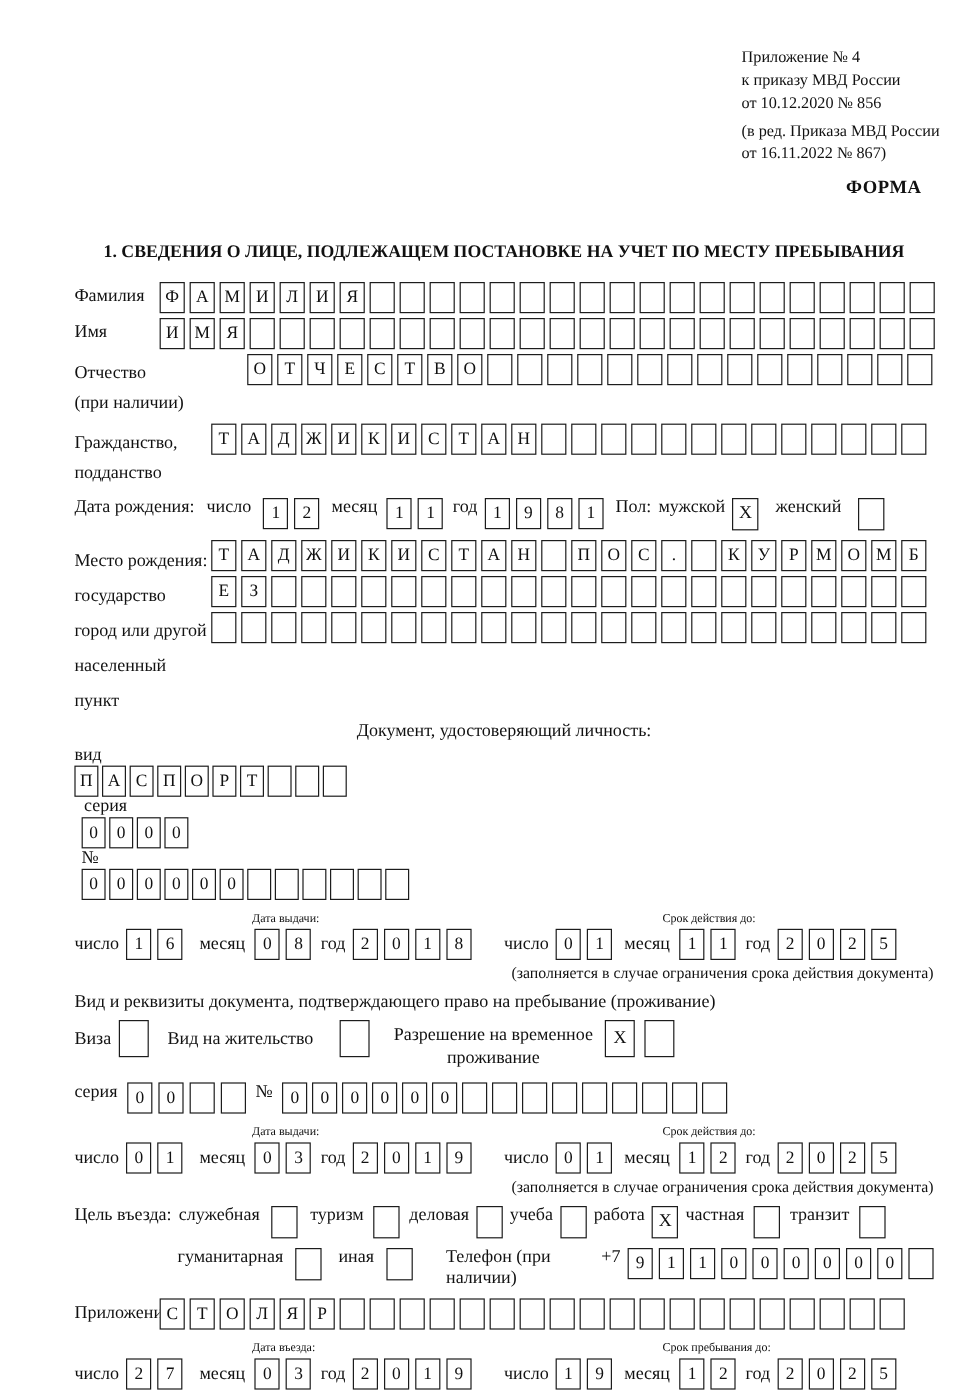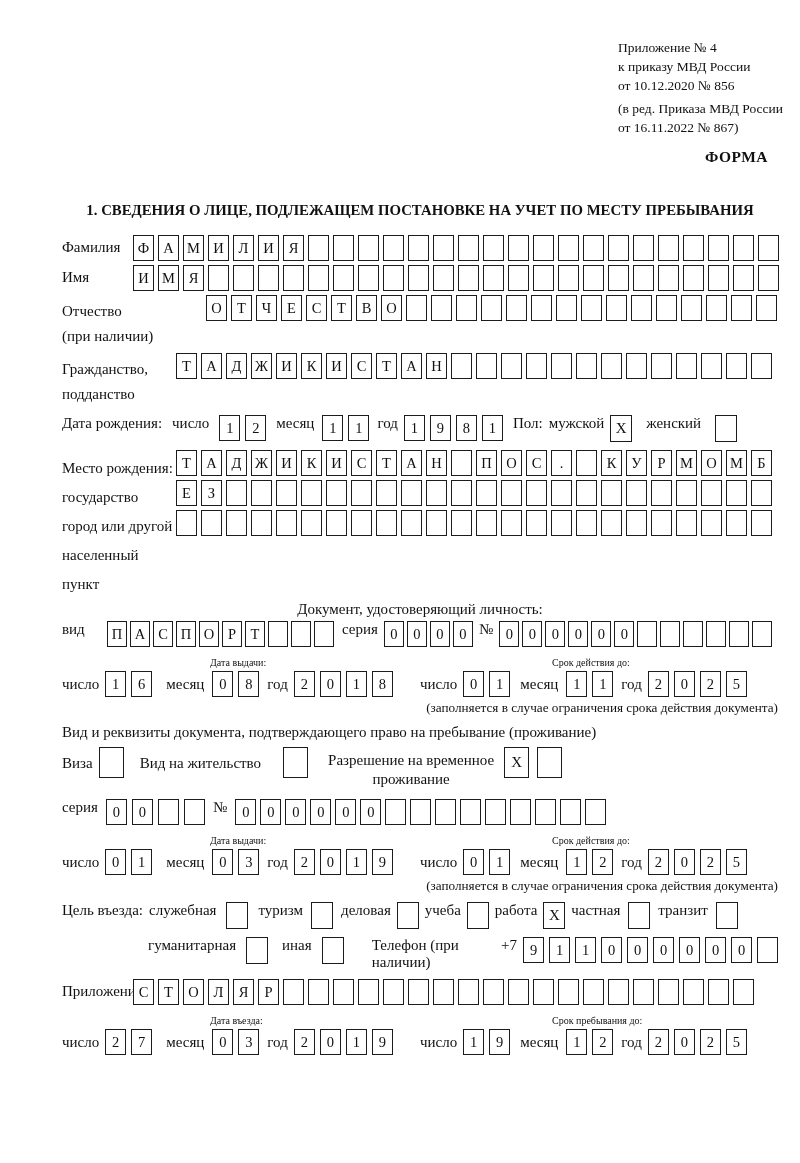--- a/index.html
+++ b/index.html
@@ -308,21 +308,21 @@
             <span class="c"></span>
             <span class="c"></span>
             <span class="c"></span>
             <span class="c"></span>
             <span class="c"></span>
           </span>
       </span>
     </div>
 
     <div style="text-align:center;font-weight:normal;margin-top:2px;">Документ, удостоверяющий личность:</div>
-    <div class="inline-row" style="margin-top:3px;">
+    <div class="inline-row" style="margin-top:3px;flex-direction:column;">
       <span class="t" style="width:45px;">вид</span>
       <span class="cells tight">
           <span class="c">П</span>
           <span class="c">А</span>
           <span class="c">С</span>
           <span class="c">П</span>
           <span class="c">О</span>
           <span class="c">Р</span>
           <span class="c">Т</span>
           <span class="c"></span>

